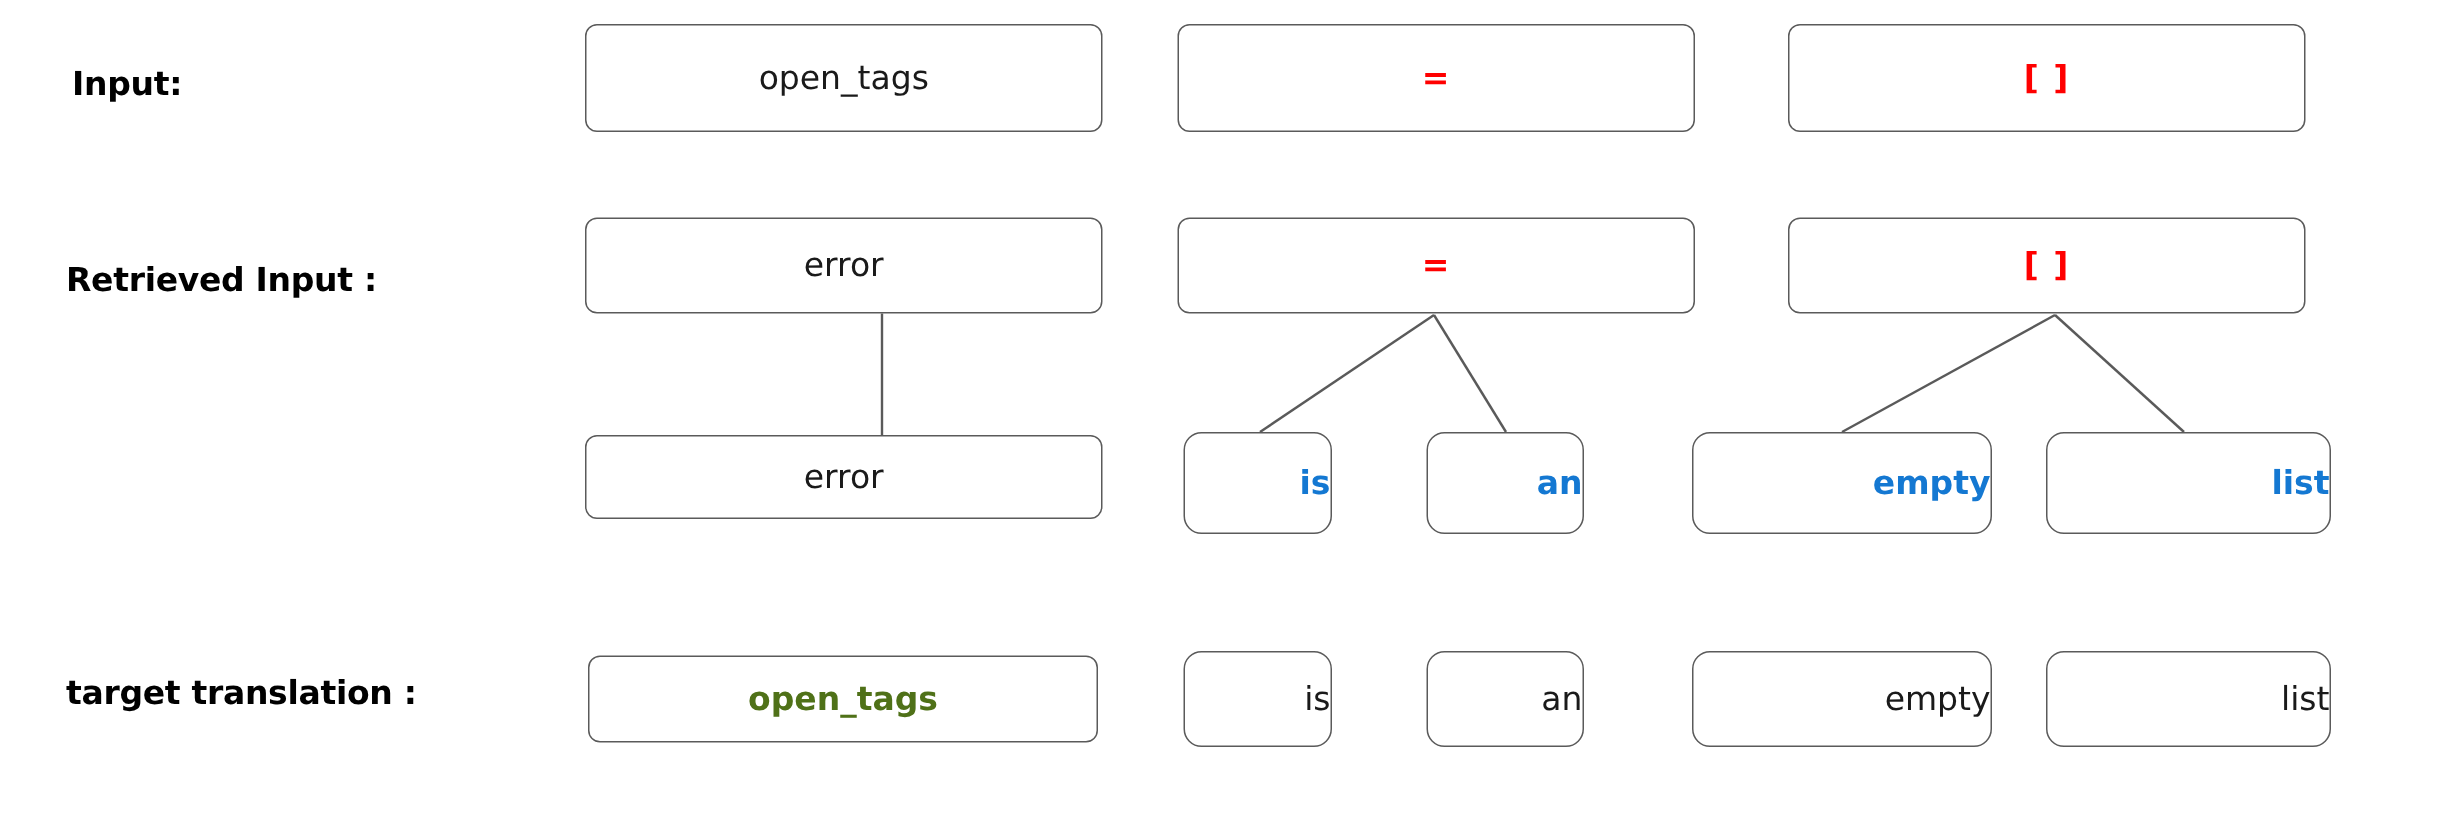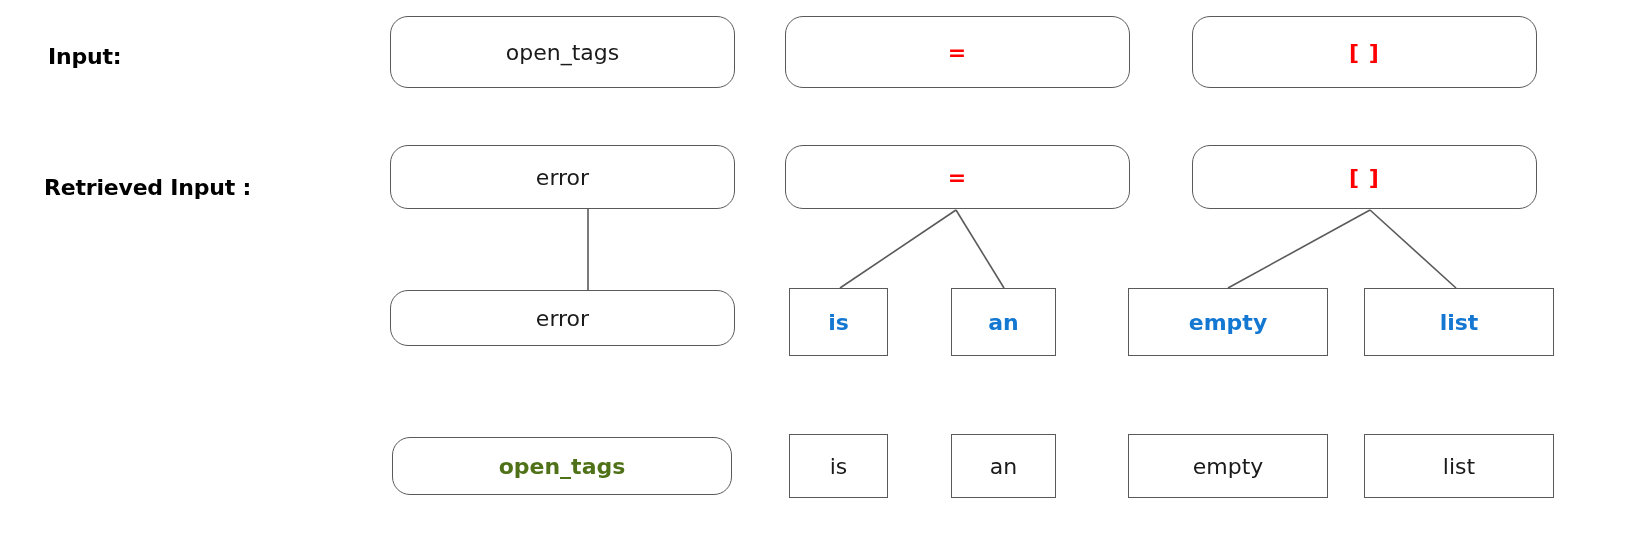--- a/index.html
+++ b/index.html
@@ -24,30 +24,30 @@
     font-weight: bold;
     font-size: 22px;
     color: #000000;
     white-space: nowrap;
     letter-spacing: -0.2px;
   }
   .node {
     position: absolute;
     box-sizing: border-box;
     border: 1.6px solid #5a5a5a;
-    border-radius: 18px;
+    border-radius: 8px;
     background: #ffffff;
     display: flex;
     align-items: center;
     justify-content: center;
     font-size: 22px;
     color: #1a1a1a;
     white-space: nowrap;
   }
-  .node.small { border-radius: 0; }
+  .node.small { border-radius: 12px; justify-content: flex-end; }
   .tok-red   { color: #ff0000; font-weight: bold; letter-spacing: 1px; }
   .tok-blue  { color: #1478d2; font-weight: bold; }
   .tok-green { color: #4f7118; font-weight: bold; }
   .tok-plain { color: #1a1a1a; font-weight: normal; }
   #edges {
     position: absolute;
     left: 0; top: 0;
     width: 1638px;
     height: 550px;
     pointer-events: none;
@@ -61,20 +61,21 @@
   <svg id="edges" viewBox="0 0 1638 550" width="1638" height="550">
       <line x1="588" y1="209" x2="588" y2="290" stroke="#5a5a5a" stroke-width="1.6"></line>
       <line x1="956" y1="210" x2="840" y2="288" stroke="#5a5a5a" stroke-width="1.6"></line>
       <line x1="956" y1="210" x2="1004" y2="288" stroke="#5a5a5a" stroke-width="1.6"></line>
       <line x1="1370" y1="210" x2="1228" y2="288" stroke="#5a5a5a" stroke-width="1.6"></line>
       <line x1="1370" y1="210" x2="1456" y2="288" stroke="#5a5a5a" stroke-width="1.6"></line>
     </svg>
 
   <div class="row-label" style="left:48px; top:44px;">Input:</div>
   <div class="row-label" style="left:44px; top:175px;">Retrieved Input :</div>
+  <div class="row-label" style="left:44px; top:450px;">target translation :</div>
 
   <div class="node" style="left: 390px; top: 16px; width: 345px; height: 72px;">
       <span class="tok-plain">open_tags</span>
     </div>
   <div class="node" style="left: 785px; top: 16px; width: 345px; height: 72px;">
       <span class="tok-red">=</span>
     </div>
   <div class="node" style="left: 1192px; top: 16px; width: 345px; height: 72px;">
       <span class="tok-red">[ ]</span>
     </div>

